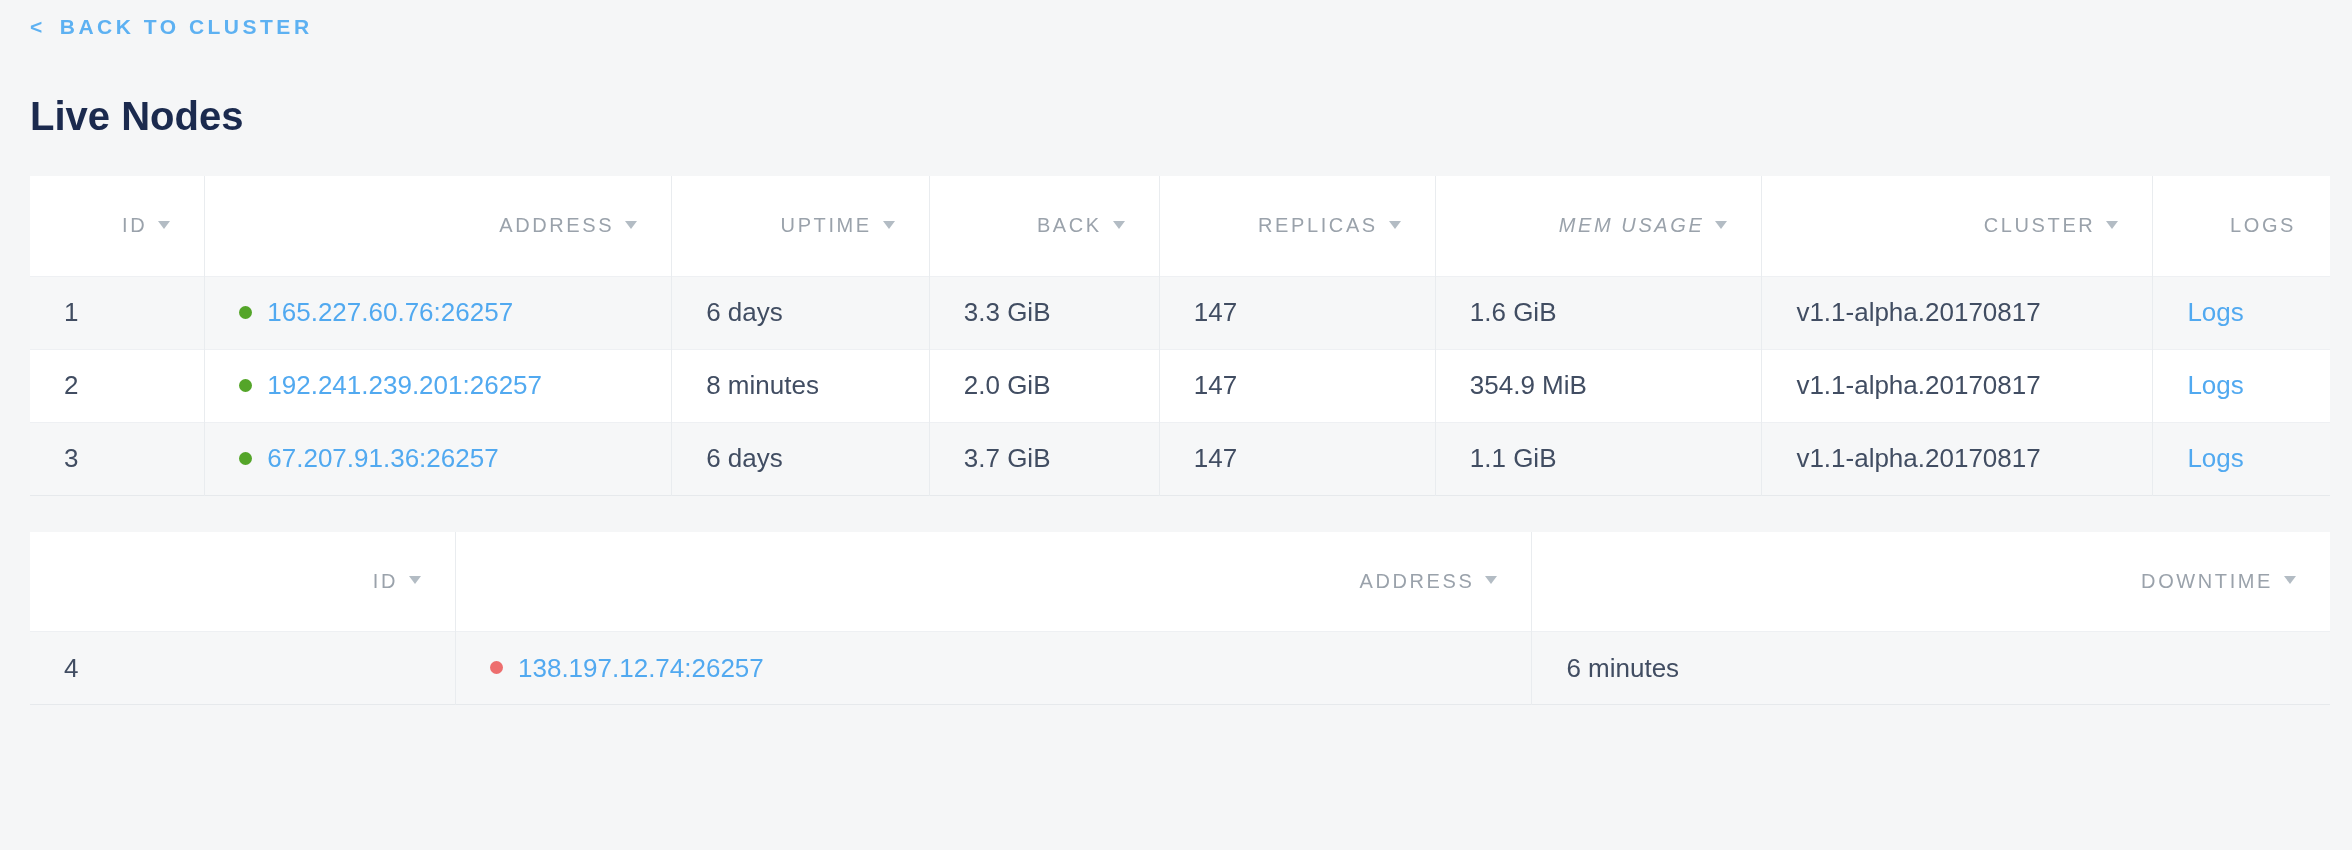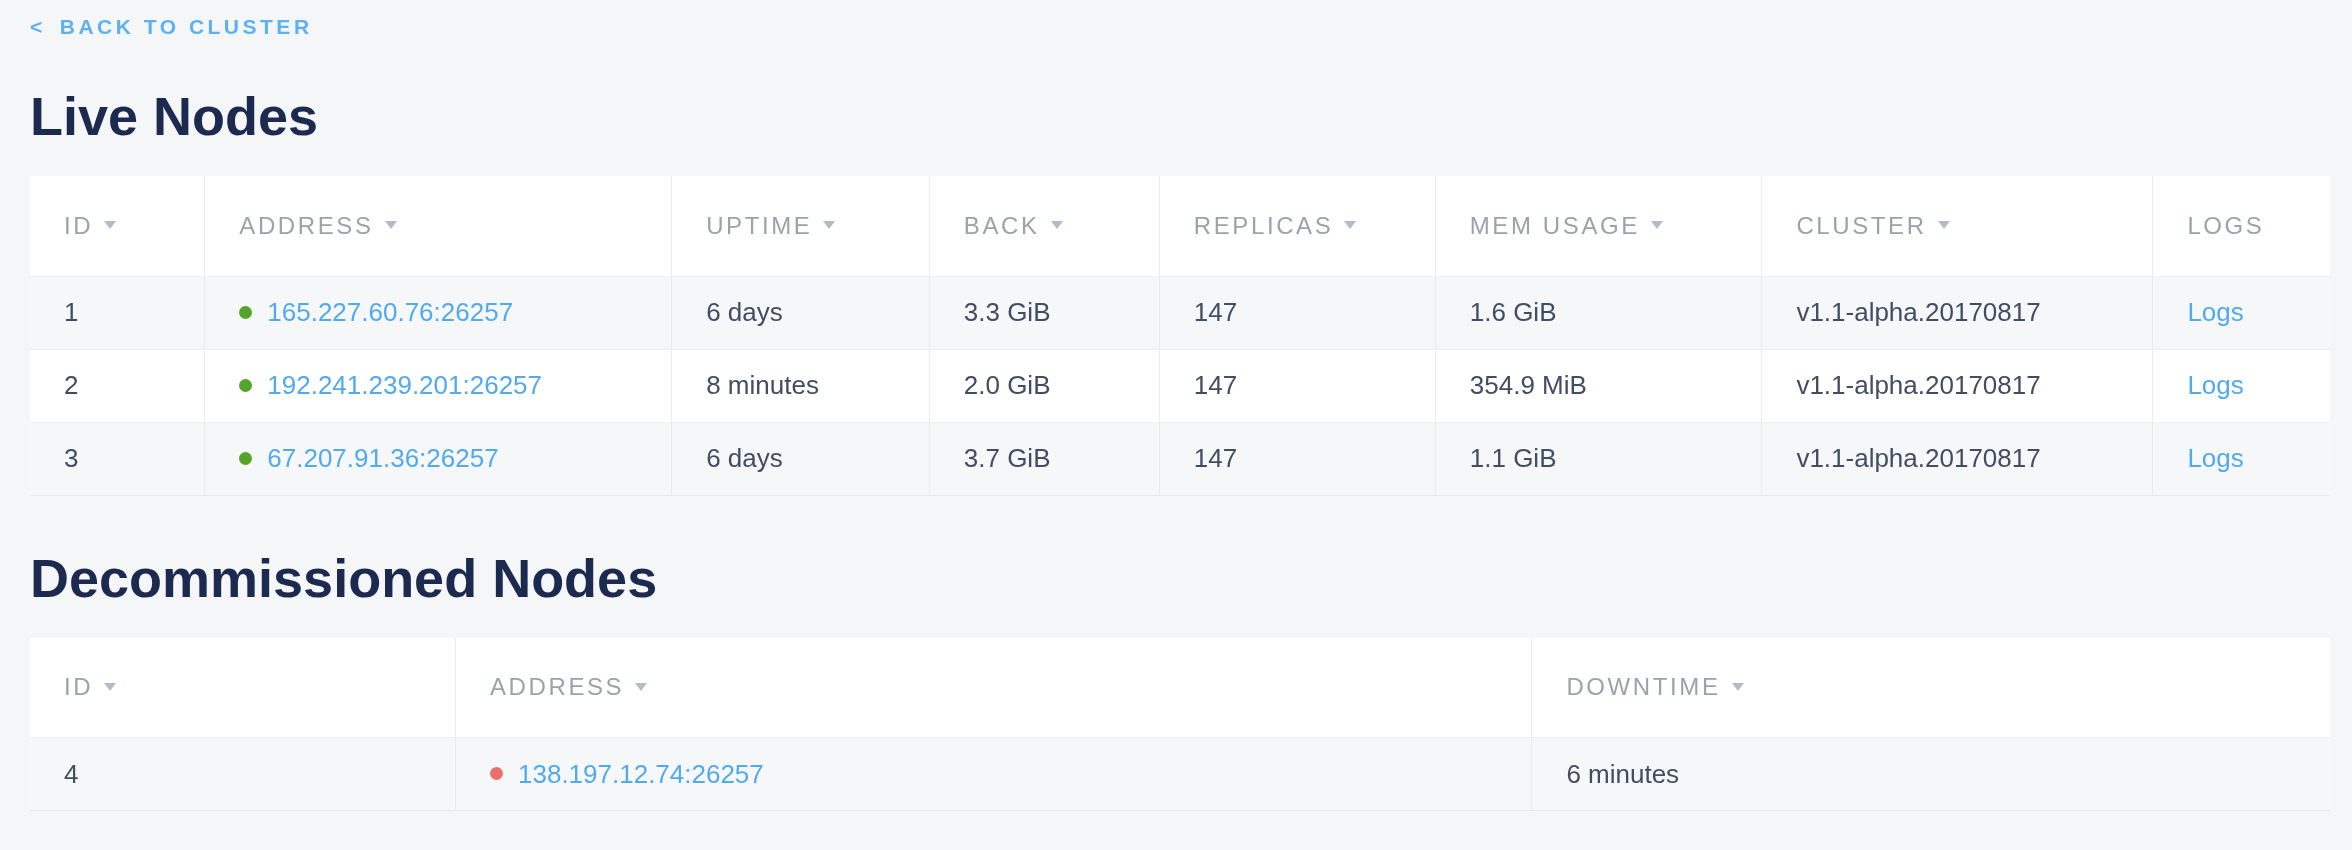--- a/index.html
+++ b/index.html
@@ -39,44 +39,44 @@
     gap: 14px;
     color: var(--back-link);
     font-size: 21px;
     font-weight: 600;
     letter-spacing: 3.5px;
     text-decoration: none;
     cursor: pointer;
     line-height: 30px;
   }
   .section-title {
-    font-size: 54px;
+    font-size: 40px;
     line-height: 48px;
     font-weight: 700;
     color: var(--title);
     margin: 50px 0 0 0;
   }
   .section-title.second {
     margin-top: 58px;
   }
   table.nodes-table {
     width: 2300px;
     margin-top: 36px;
     border-collapse: collapse;
     table-layout: fixed;
     background: #ffffff;
     border-bottom: 1px solid var(--table-edge);
   }
   table.nodes-table thead th {
     height: 100px;
     background: #ffffff;
-    text-align: left;
+    text-align: right;
     vertical-align: middle;
     padding: 0 34px;
-    font-size: 24px;
+    font-size: 20px;
     font-weight: 400;
     color: var(--header-text);
     letter-spacing: 2.6px;
     border-left: 1px solid var(--divider);
     white-space: nowrap;
   }
   table.nodes-table thead th:first-child { border-left: none; }
   table.nodes-table tbody td {
     height: 73px;
     padding: 0 34px;
@@ -116,21 +116,21 @@
     text-decoration: none;
     cursor: pointer;
     text-align: right;
   }
   
   .lw-id       { width: 7.6%;  }
   .lw-address  { width: 20.3%; }
   .lw-uptime   { width: 11.2%; }
   .lw-bytes    { width: 10.0%; }
   .lw-replicas { width: 12.0%; }
-  .lw-mem      { width: 14.2%; }
+  .lw-mem      { width: 14.2%; font-style: italic; }
   .lw-version  { width: 17.0%; }
   .lw-logs     { width: 7.7%;  }
   
   .dw-id       { width: 18.5%; }
   .dw-address  { width: 46.8%; }
   .dw-downtime { width: 34.7%; }
 </style>
 </head>
 <body>
 
@@ -211,21 +211,20 @@
         <td>147</td>
         <td>1.1 GiB</td>
         <td>v1.1-alpha.20170817</td>
         <td>
           <a class="cell-link">Logs</a>
         </td>
       </tr>
     </tbody>
   </table>
 
-  <h2 class="section-title second">Decommissioned Nodes</h2>
 
   <table class="nodes-table">
     <thead>
       <tr>
         <th class="dw-id">
           <span>ID</span><span class="sort-arrow"></span>
         </th>
         <th class="dw-address">
           <span>ADDRESS</span><span class="sort-arrow"></span>
         </th>

